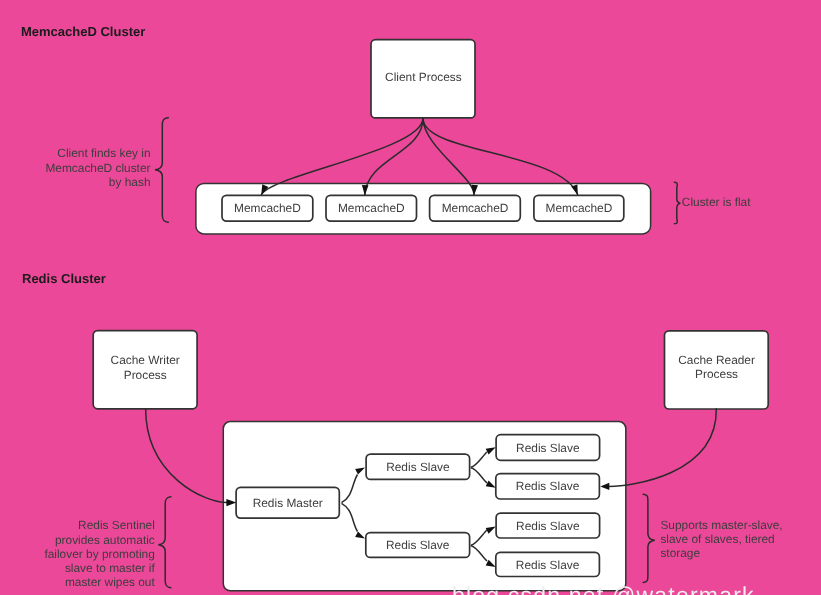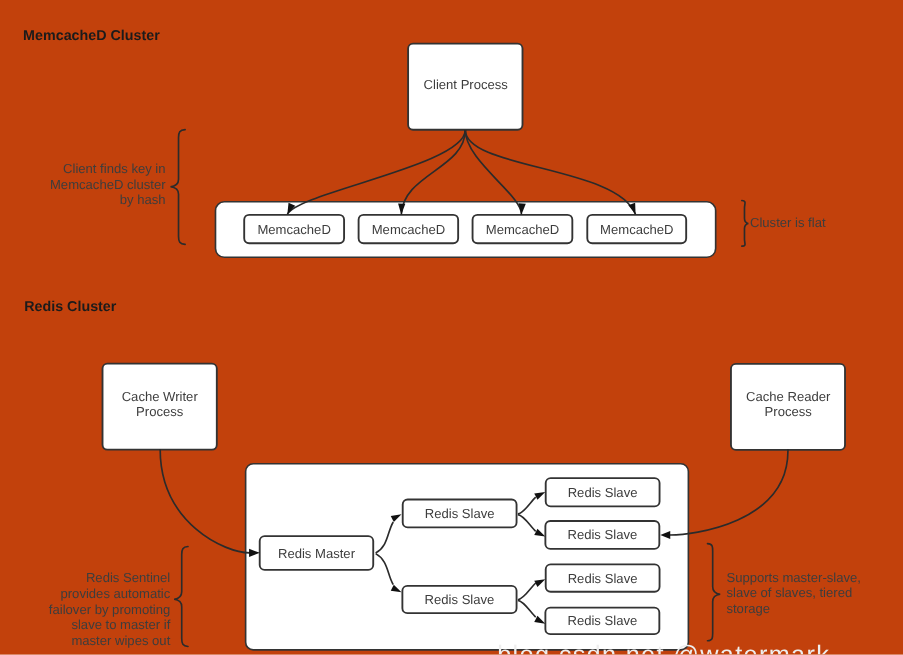--- a/index.html
+++ b/index.html
@@ -1,19 +1,19 @@
 <!DOCTYPE html>
 <html><head>
 <meta charset="utf-8">
 <title>MemcacheD Cluster / Redis Cluster</title>
 <style>
   html,body{margin:0;padding:0;}
   body{width:821px;height:595px;background:#ffffff;-webkit-font-smoothing:antialiased;
        font-family:"Liberation Sans",sans-serif;overflow:hidden;}
-  #stage{position:relative;width:821px;height:595px;background:#c2410c;}
+  #stage{position:relative;width:821px;height:595px;background:#ec4899;}
   svg.layer{position:absolute;left:0;top:0;width:821px;height:595px;}
   .shape{fill:#ffffff;stroke:#333333;stroke-width:1.7;}
   .container{fill:#ffffff;stroke:#333333;stroke-width:1.5;}
   .edge{fill:none;stroke:#2b2b2b;stroke-width:1.5;}
   .brace{fill:none;stroke:#2b2b2b;stroke-width:1.5;stroke-linecap:round;}
   .head{fill:#111111;stroke:none;}
   text{fill:#3d3d3d;font-family:"Liberation Sans",sans-serif;
        -webkit-font-smoothing:antialiased;text-rendering:geometricPrecision;}
   .heading{font-size:13px;font-weight:bold;fill:#1b1b1b;}
   .nodelabel{font-size:11.9px;text-anchor:middle;}

